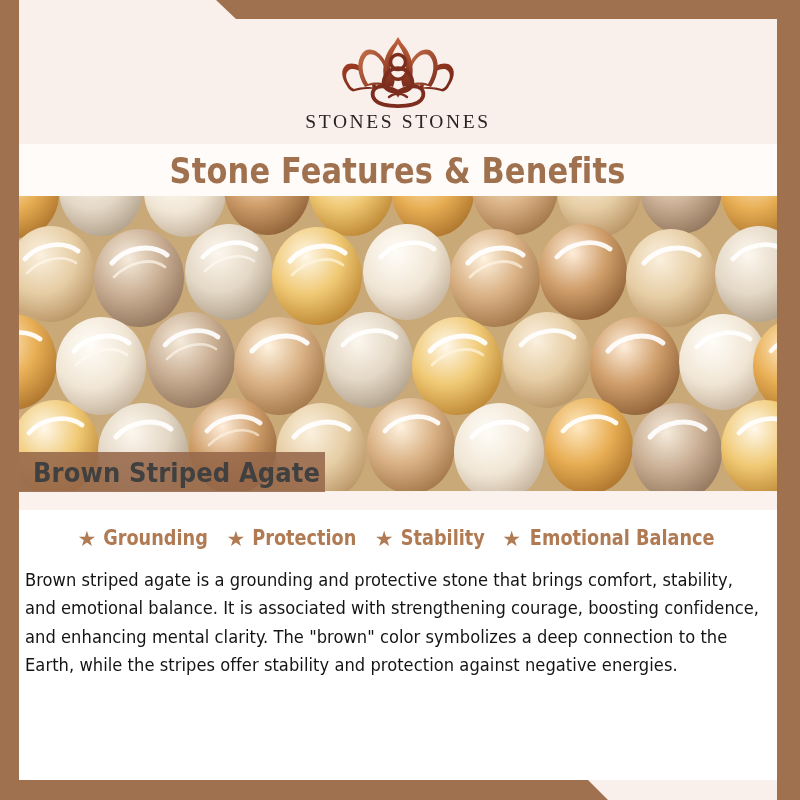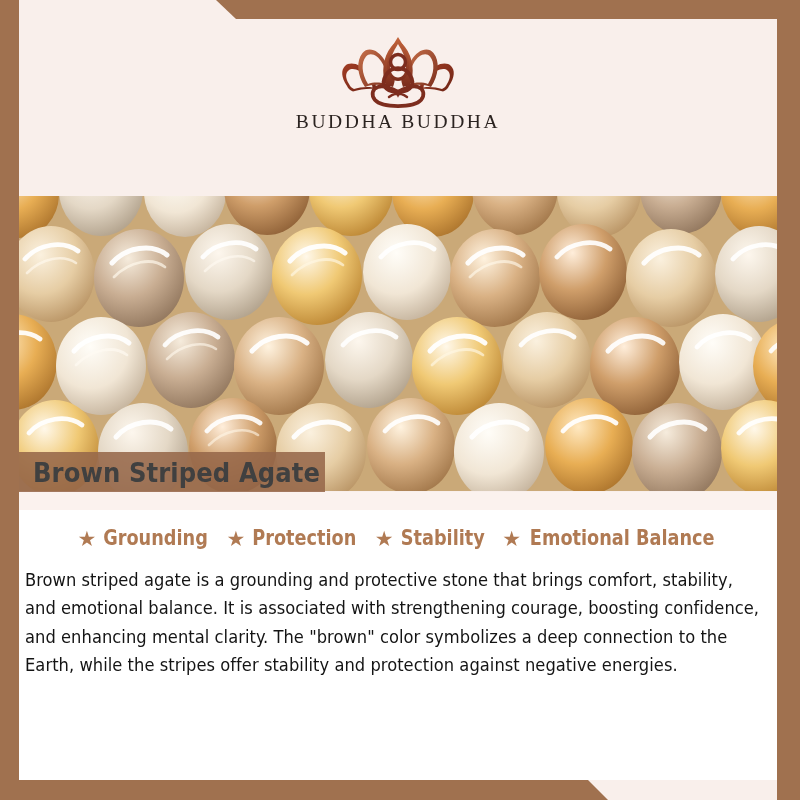--- a/index.html
+++ b/index.html
@@ -273,24 +273,27 @@
                    C200 106 200 114 196 120 C192 126 184 129 176 129
                    L164 129 C156 129 148 126 144 120 C140 114 140 106 146 96 Z" fill="none" stroke="#7d2d1e" stroke-width="7.5" stroke-linejoin="round"></path>
 
           <path d="M124 146 C116 136 118 124 130 120 C142 116 156 122 170 130
                    C184 122 198 116 210 120 C222 124 224 136 216 146
                    C208 155 190 158 170 158 C150 158 132 155 124 146 Z" fill="none" stroke="#7d2d1e" stroke-width="7.5" stroke-linejoin="round"></path>
 
           <path d="M152 140 C160 134 168 132 170 136 C172 132 180 134 188 140" fill="none" stroke="#7d2d1e" stroke-width="5" stroke-linecap="round"></path>
         </svg>
 
-        <div class="logo-word">BUDDHA BUDDHA</div>
+        <div class="logo-word">STONES STONES</div>
       </div>
     </div>
 
+    <div class="title-band">
+      <div class="title-text">Stone Features &amp; Benefits</div>
+    </div>
 
     <div class="photo">
       <svg class="bead-canvas" viewBox="0 0 790 320" preserveAspectRatio="xMidYMid slice">
         <defs>
           <radialGradient id="bA" cx="38%" cy="30%" r="78%">
             <stop offset="0" stop-color="#fbf1df"></stop>
             <stop offset="0.52" stop-color="#e6cda4"></stop>
             <stop offset="1" stop-color="#b58f5f"></stop>
           </radialGradient>
           <radialGradient id="bB" cx="38%" cy="30%" r="78%">

